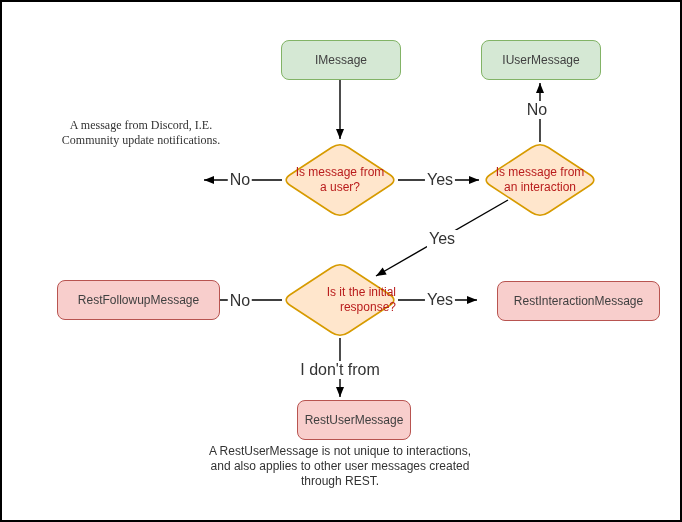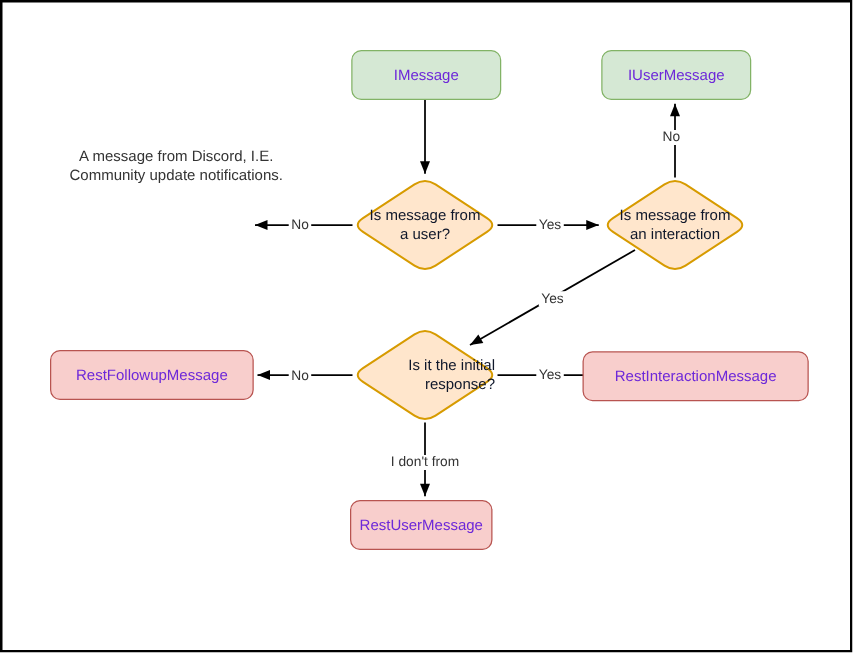--- a/index.html
+++ b/index.html
@@ -19,74 +19,74 @@
     width: 678px; height: 518px;
   }
   .node {
     position: absolute;
     display: flex;
     align-items: center;
     justify-content: center;
     box-sizing: border-box;
     border-radius: 8px;
     font-size: 12px;
-    color: #6d28d9;
+    color: #404040;
     text-align: center;
   }
   .node-green { background: #d5e8d4; border: 1.6px solid #82b366; }
-  .node-red   { background: #f8cecc; border: 1.6px solid #b85450; }
+  .node-red   { background: #f8cecc; border: 1.6px solid #b85450; margin-left: 17px; }
 
   #node-imessage          { left: 279px; top: 38px;  width: 120px; height: 40px; }
   #node-iusermessage      { left: 479px; top: 38px;  width: 120px; height: 40px; }
   #node-isystemmessage    { left: 79px;  top: 158px; width: 120px; height: 40px; }
   #node-restfollowup      { left: 38px;  top: 278px; width: 163px; height: 40px; }
-  #node-restinteraction   { left: 464px; top: 279px; width: 181px; height: 40px; }
+  #node-restinteraction   { left: 478px; top: 279px; width: 163px; height: 40px; }
   #node-restuser          { left: 278px; top: 398px; width: 114px; height: 40px; }
 
   .decision-text {
     position: absolute;
     width: 112px;
     transform: translate(-50%, -50%);
     text-align: center;
     font-size: 12px;
-    color: #0f172a;
+    color: #b91c1c;
     white-space: pre-line;
     line-height: 1.25;
   }
   #decision-text-user        { left: 338px; top: 178px; }
   #decision-text-interaction { left: 538px; top: 178px; }
   #decision-text-initial     { left: 338px; top: 298px; text-align: right; }
 
   .edge-label {
     position: absolute;
     transform: translate(-50%, -50%);
     background: #ffffff;
     padding: 0 2px;
-    font-size: 11px;
+    font-size: 16px;
     color: #333333;
     white-space: nowrap;
   }
   #edge-label-user-no        { left: 238px; top: 178px; }
   #edge-label-user-yes       { left: 438px; top: 178px; }
   #edge-label-interaction-no { left: 535px; top: 108px; }
   #edge-label-interaction-yes{ left: 440px; top: 237px; }
   #edge-label-initial-no     { left: 238px; top: 299px; }
   #edge-label-initial-yes    { left: 438px; top: 298px; }
   #edge-label-initial-idk    { left: 338px; top: 368px; }
 
   .note {
     position: absolute;
     transform: translateX(-50%);
     text-align: center;
     font-size: 12px;
     color: #333333;
     white-space: pre-line;
     line-height: 1.25;
   }
-  #note-system-message { left: 139px; top: 116px; width: 220px; }
+  #note-system-message { left: 139px; top: 116px; width: 220px; font-family: Liberation Serif, serif; }
   #note-rest-user      { left: 338px; top: 442px; width: 350px; }
 </style>
 </head>
 <body>
 
 <div id="diagram-root">
 
   <svg id="edges-layer" width="678" height="518" viewBox="0 0 678 518" xmlns="http://www.w3.org/2000/svg">
     <defs>
       <marker id="arrowhead" viewBox="0 0 12 10" refX="11" refY="5" markerWidth="12" markerHeight="10" orient="auto" markerUnits="userSpaceOnUse">
@@ -128,14 +128,17 @@
   <div class="edge-label" id="edge-label-user-no">No</div>
   <div class="edge-label" id="edge-label-user-yes">Yes</div>
   <div class="edge-label" id="edge-label-interaction-no">No</div>
   <div class="edge-label" id="edge-label-interaction-yes">Yes</div>
   <div class="edge-label" id="edge-label-initial-no">No</div>
   <div class="edge-label" id="edge-label-initial-yes">Yes</div>
   <div class="edge-label" id="edge-label-initial-idk">I don't from</div>
 
   <div class="note" id="note-system-message">A message from Discord, I.E.
 Community update notifications.</div>
+  <div class="note" id="note-rest-user">A RestUserMessage is not unique to interactions,
+and also applies to other user messages created
+through REST.</div>
 
 </div>
 
 </body></html>

